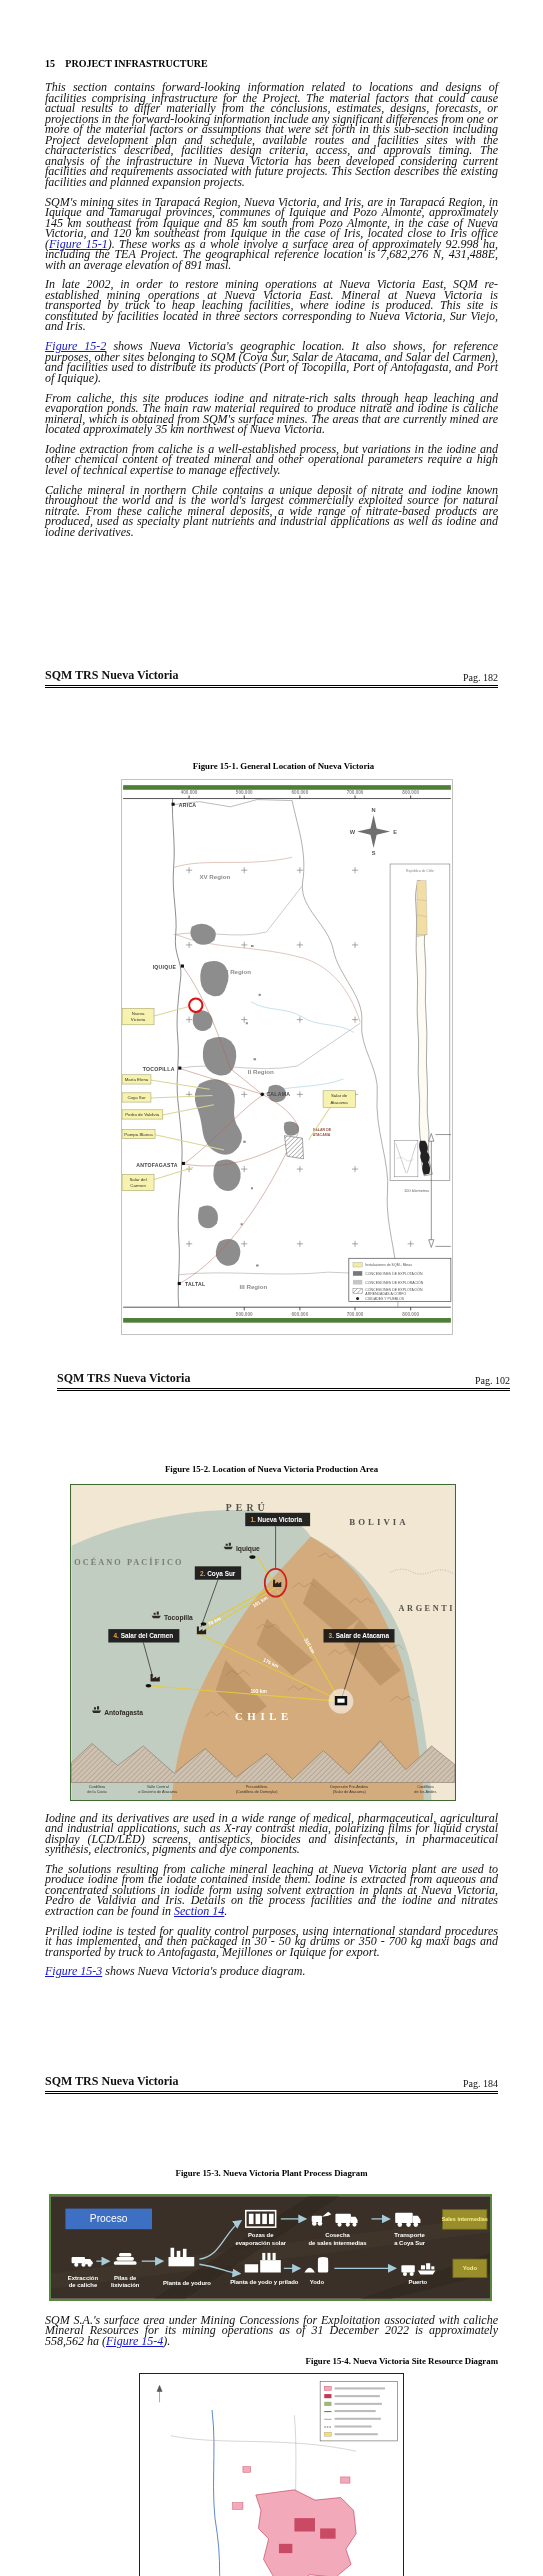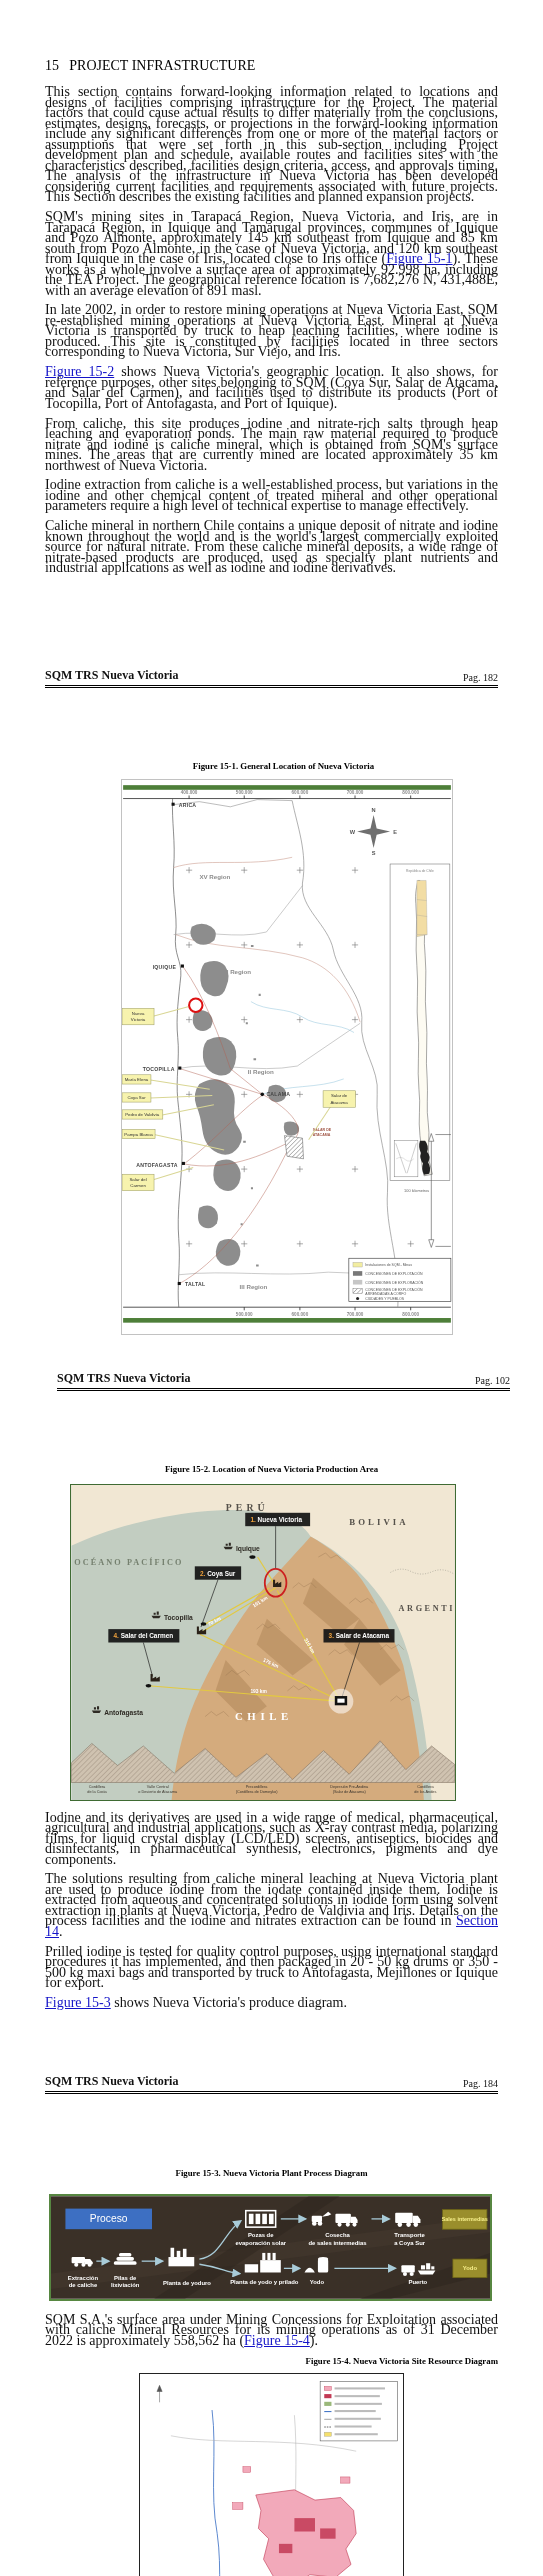--- a/index.html
+++ b/index.html
@@ -1,21 +1,21 @@
 <!DOCTYPE html>
 <html style="font-size:8.2px"><head>
 <meta charset="utf-8">
 <style>
   html,body{margin:0;padding:0;background:#ffffff;}
   #doc{position:relative;width:544px;height:2813px;background:#fff;font-family:"Liberation Serif",serif;color:#111;}
   .page{position:absolute;left:0;width:544px;height:703px;background:#fff;overflow:hidden;}
   .content{position:absolute;left:45px;top:0;width:453px;}
-  h1.sec{font-size:14px;font-weight:normal;margin:58px 0 13.4px 0;color:#000;}
+  h1.sec{font-size:10px;font-weight:bold;margin:58px 0 13.4px 0;color:#000;}
   h1.sec .num{margin-right:10.3px;}
-  .para{font-size:14px;line-height:10.5px;text-align:justify;margin:0 0 9.3px 0;}
+  .para{font-size:12px;line-height:10.5px;text-align:justify;margin:0 0 9.3px 0;font-style:italic;}
   .figtitle{font-size:8.8px;font-weight:bold;text-align:center;margin:58px 0 0 0;color:#000;}
   a.lnk{color:#1414c8;text-decoration:underline;cursor:pointer;}
   .footer{position:absolute;left:45px;top:668px;width:453px;display:flex;justify-content:space-between;align-items:flex-end;border-bottom:1.5px solid #000;padding-bottom:1.5px;}
   .footer::after{content:"";position:absolute;left:0;right:0;bottom:-3.1px;border-top:0.5px solid #000;}
   .footer .ft{font-size:12px;font-weight:bold;}
   .footer .pg{font-size:10px;}
   svg text{font-family:"Liberation Sans",sans-serif;}
   svg .serifb{font-family:"Liberation Serif",serif;font-weight:bold;}
   .fig152svg{border:1.5px solid #3f6b33;display:block;}
   .fig153svg{border:2.1px solid #578741;display:block;}
@@ -359,21 +359,21 @@
             <text x="540" y="588">Depresión Pre-Andina</text>
             <text x="540" y="598">(Salar de Atacama)</text>
             <text x="688" y="588">Cordillera</text>
             <text x="688" y="598">de los Andes</text>
           </g>
         </g>
       </svg>
 
       <p class="para" style="margin-top:11.3px;">Iodine and its derivatives are used in a wide range of medical, pharmaceutical, agricultural and industrial applications, such as X-ray contrast media, polarizing films for liquid crystal display (LCD/LED) screens, antiseptics, biocides and disinfectants, in pharmaceutical synthesis, electronics, pigments and dye components.</p>
       <p class="para"><span>The solutions resulting from caliche mineral leaching at Nueva Victoria plant are used to produce iodine from the iodate contained inside them. Iodine is extracted from aqueous and concentrated solutions in iodide form using solvent extraction in plants at Nueva Victoria, Pedro de Valdivia and Iris. Details on the process facilities and the iodine and nitrates extraction can be found in </span><a class="lnk">Section 14</a><span>.</span></p>
-      <p class="para">Prilled iodine is tested for quality control purposes, using international standard procedures it has implemented, and then packaged in 20 - 50 kg drums or 350 - 500 kg maxi bags and transported by truck to Antofagasta, Mejillones or Iquique for export.</p>
+      <p class="para">Prilled iodine is tested for quality control purposes, using international standard procedures it has implemented, and then packaged in 30 - 50 kg drums or 350 - 700 kg maxi bags and transported by truck to Antofagasta, Mejillones or Iquique for export.</p>
       <p class="para"><a class="lnk">Figure 15-3</a><span> shows Nueva Victoria's produce diagram.</span></p>
     </div>
     <div class="footer">
         <span class="ft">SQM TRS Nueva Victoria</span>
         <span class="pg">Pag. 184</span>
       </div>
   </div>
 
   <div class="page" style="top:2110px;">
     <div class="content">

